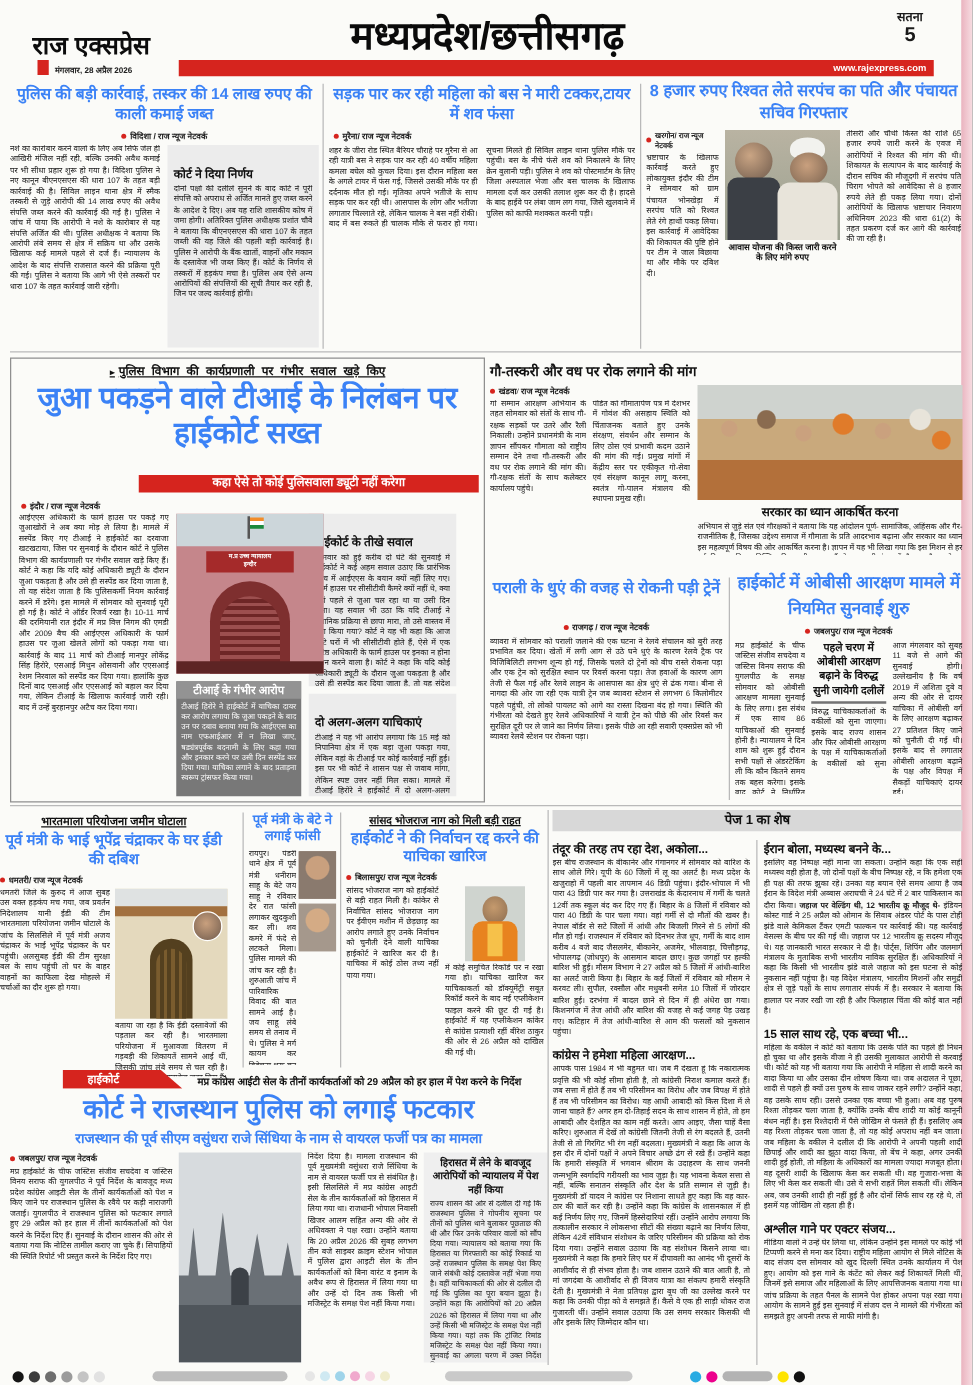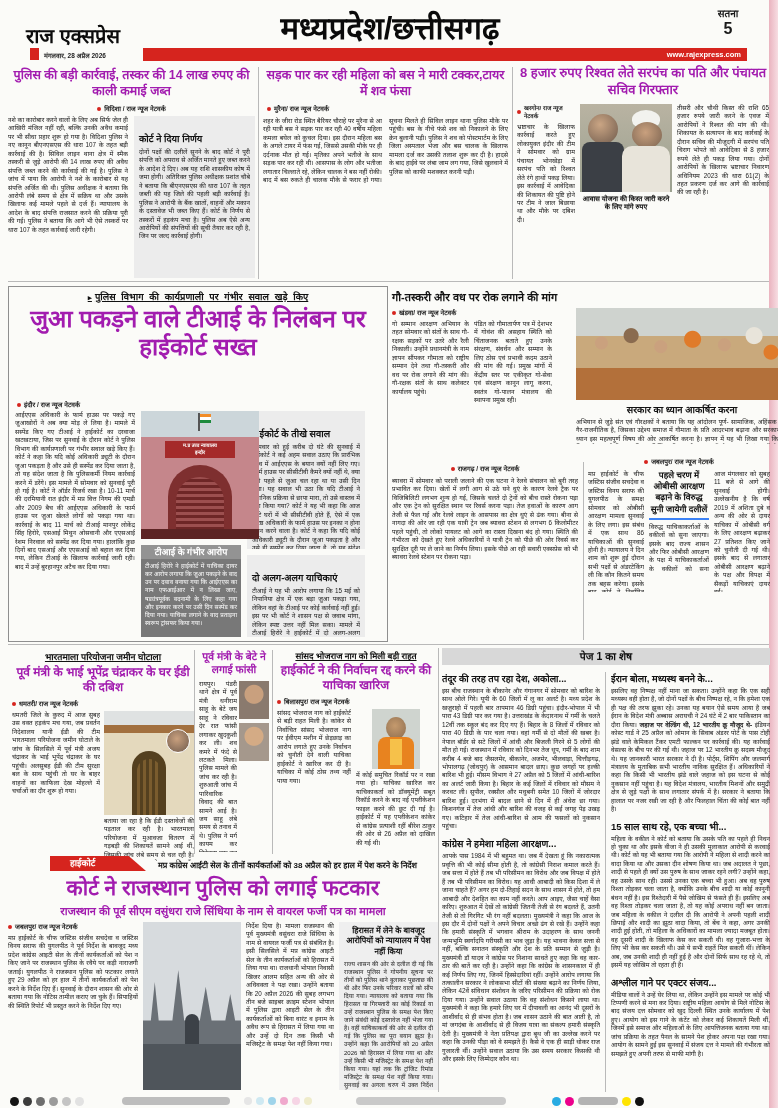--- a/index.html
+++ b/index.html
@@ -1,19 +1,19 @@
 <!DOCTYPE html>
 <html><head>
 <meta charset="utf-8">
 <style>
   html,body{margin:0;padding:0;background:#888;}
   .page{position:relative;width:778px;height:1108px;background:#fbfbf8;overflow:hidden;
         font-family:"Liberation Sans",sans-serif;color:#1a1a1a;margin:0 auto;}
   .abs{position:absolute;}
-  .hl{font-weight:bold;color:#a21caf;text-align:center;}
+  .hl{font-weight:bold;color:#3b82f6;text-align:center;}
   .b{font-size:6.3px;line-height:1.34;text-align:justify;color:#222;overflow:hidden;}
   .bl{font-size:6.6px;font-weight:bold;color:#222;display:flex;align-items:center;gap:3px;}
   .bl .dot{width:4px;height:4px;border-radius:50%;background:#d6241e;flex:none;}
   .dot{width:4px;height:4px;border-radius:50%;background:#d6241e;}
   .kk{font-weight:bold;text-decoration:underline;text-align:center;color:#111;}
   .gb{background:#ececec;padding:4px 5px;box-sizing:border-box;}
   .gb h4{margin:12px 0 3px 0;font-size:9.5px;color:#111;}
   .vr{width:1px;background:#b9b9b9;}
   .hr{height:1px;background:#b9b9b9;}
   .red{background:#d6241e;}
@@ -92,20 +92,21 @@
     </div>
   </div>
 
   <div class="abs hr" style="left:8px;top:281px;width:761px;"></div>
 
   <div class="abs" style="left:8px;top:286px;width:380px;height:356px;border:1px solid #8f8f8f;box-sizing:border-box;">
     <div class="kk" style="font-size:9.5px;margin-top:3px;font-family:Liberation Mono, monospace;">
       <span class="arrow-icon"></span><span>पुलिस विभाग की कार्यप्रणाली पर गंभीर सवाल खड़े किए</span>
     </div>
     <div class="hl" style="font-size:24px;line-height:28px;height:57px;overflow:hidden;margin-top:2px;">जुआ पकड़ने वाले टीआई के निलंबन पर हाईकोर्ट सख्त</div>
+    <div class="red" style="position:absolute;left:102px;top:93px;width:272px;height:14px;color:#fff;font-size:9.5px;font-weight:bold;text-align:center;line-height:14px;">कहा ऐसे तो कोई पुलिसवाला ड्यूटी नहीं करेगा</div>
     <div class="bl" style="position:absolute;left:8px;top:113px;">
       <span class="dot"></span>
       <span>इंदौर / राज न्यूज नेटवर्क</span>
     </div>
     <div style="position:absolute;left:6px;top:124px;width:368px;height:226px;display:flex;gap:6px;">
       <div class="b" style="width:120px;height:226px;">आईएएस अधिकारी के फार्म हाउस पर पकड़े गए जुआखोरों ने अब क्या मोड़ ले लिया है। मामले में सस्पेंड किए गए टीआई ने हाईकोर्ट का दरवाजा खटखटाया, जिस पर सुनवाई के दौरान कोर्ट ने पुलिस विभाग की कार्यप्रणाली पर गंभीर सवाल खड़े किए हैं। कोर्ट ने कहा कि यदि कोई अधिकारी ड्यूटी के दौरान जुआ पकड़ता है और उसे ही सस्पेंड कर दिया जाता है, तो यह संदेश जाता है कि पुलिसकर्मी नियम कार्रवाई करने में डरेंगे। इस मामले में सोमवार को सुनवाई पूरी हो गई है। कोर्ट ने ऑर्डर रिजर्व रखा है। 10-11 मार्च की दरमियानी रात इंदौर में मप्र वित्त निगम की एमडी और 2009 बैच की आईएएस अधिकारी के फार्म हाउस पर जुआ खेलते लोगों को पकड़ा गया था। कार्रवाई के बाद 11 मार्च को टीआई मानपुर लोकेंद्र सिंह हिरोरे, एसआई मिथुन ओसवानी और एएसआई रेशम निरवाल को सस्पेंड कर दिया गया। हालांकि कुछ दिनों बाद एसआई और एएसआई को बहाल कर दिया गया, लेकिन टीआई के खिलाफ कार्रवाई जारी रही। बाद में उन्हें बुरहानपुर अटैच कर दिया गया।</div>
       <div style="width:100px;">
         <div class="photo" style="width:118px;height:128px;background:#c5868b;">
           <div style="position:absolute;left:0;top:0;width:118px;height:26px;background:#ccd6da;"></div>
           <div style="position:absolute;left:57px;top:2px;width:1.5px;height:18px;background:#555;"></div>
@@ -131,21 +132,21 @@
         <div class="gb" style="height:82px;margin-top:6px;overflow:hidden;">
           <h4>दो अलग-अलग याचिकाएं</h4>
           <div class="b" style="height:60px;">टीआई ने यह भी आरोप लगाया कि 15 मई को निपानिया क्षेत्र में एक बड़ा जुआ पकड़ा गया, लेकिन वहां के टीआई पर कोई कार्रवाई नहीं हुई। इस पर भी कोर्ट ने शासन पक्ष से जवाब मांगा, लेकिन स्पष्ट उत्तर नहीं मिल सका। मामले में टीआई हिरोरे ने हाईकोर्ट में दो अलग-अलग याचिकाएं दायर की हैं। इनमें उन्होंने सस्पेंशन और विभागीय चार्जशीट को चुनौती दी है। चार्जशीट से जुड़ी याचिका पर सुनवाई बाकी है।</div>
         </div>
       </div>
     </div>
   </div>
 
   <div class="abs" style="left:392px;top:286px;width:378px;">
     <div style="font-size:11px;font-weight:bold;margin-top:3px;color:#111;">गौ-तस्करी और वध पर रोक लगाने की मांग</div>
-    <div style="display:flex;gap:24px;margin-top:4px;">
+    <div style="display:flex;gap:6px;margin-top:4px;font-family:Liberation Serif, serif;">
       <div style="width:160px;">
         <div class="bl" style="margin-bottom:3px;">
           <span class="dot"></span>
           <span>खंडवा/ राज न्यूज नेटवर्क</span>
         </div>
         <div style="display:flex;gap:5px;">
           <div class="b" style="width:77px;height:118px;">गो सम्मान आरक्षण अभियान के तहत सोमवार को संतों के साथ गौ-रक्षक सड़कों पर उतरे और रैली निकाली। उन्होंने प्रधानमंत्री के नाम ज्ञापन सौंपकर गौमाता को राष्ट्रीय सम्मान देने तथा गौ-तस्करी और वध पर रोक लगाने की मांग की। गौ-रक्षक संतों के साथ कलेक्टर कार्यालय पहुंचे।</div>
           <div class="b" style="width:78px;height:118px;">पंडित को गौमातार्पण पत्र में देशभर में गोवंश की असहाय स्थिति को चिंताजनक बताते हुए उनके संरक्षण, संवर्धन और सम्मान के लिए ठोस एवं प्रभावी कदम उठाने की मांग की गई। प्रमुख मांगों में केंद्रीय स्तर पर एकीकृत गो-सेवा एवं संरक्षण कानून लागू करना, स्वतंत्र गो-पालन मंत्रालय की स्थापना प्रमुख रही।</div>
         </div>
       </div>
@@ -159,45 +160,47 @@
                radial-gradient(circle at 84% 30%, #e8e4da 0 8px, transparent 9px),
                radial-gradient(circle at 92% 48%, #e07b2a 0 7px, transparent 8px),
                linear-gradient(180deg,#cfd3cf 0 30%, #c9a97c 30% 65%, #b3703a 65% 100%);"></div>
         <div class="cap" style="font-size:9.5px;margin-top:3px;">सरकार का ध्यान आकर्षित करना</div>
         <div class="b" style="height:26px;margin-top:2px;">अभियान से जुड़े संत एवं गौरक्षकों ने बताया कि यह आंदोलन पूर्ण- सामाजिक, अहिंसक और गैर-राजनीतिक है, जिसका उद्देश्य समाज में गौमाता के प्रति आदरभाव बढ़ाना और सरकार का ध्यान इस महत्वपूर्ण विषय की ओर आकर्षित करना है। ज्ञापन में यह भी लिखा गया कि इस मिशन से हर वर्ग की सहभागिता सुनिश्चित की जाएगी। ज्ञापन सौंपते समय बड़ी संख्या में गौभक्त मौजूद रहे।</div>
       </div>
     </div>
   </div>
 
   <div class="abs" style="left:392px;top:462px;width:186px;">
+    <div class="hl" style="font-size:12.5px;line-height:16px;height:33px;overflow:hidden;">पराली के धुएं की वजह से रोकनी पड़ी ट्रेनें</div>
     <div class="bl" style="justify-content:center;margin:2px 0 4px;">
       <span class="dot"></span>
       <span>राजगढ़ / राज न्यूज नेटवर्क</span>
     </div>
     <div class="b" style="height:134px;">ब्यावरा में सोमवार को पराली जलाने की एक घटना ने रेलवे संचालन को बुरी तरह प्रभावित कर दिया। खेतों में लगी आग से उठे घने धुएं के कारण रेलवे ट्रैक पर विजिबिलिटी लगभग शून्य हो गई, जिसके चलते दो ट्रेनों को बीच रास्ते रोकना पड़ा और एक ट्रेन को सुरक्षित स्थान पर रिवर्स करना पड़ा। तेज हवाओं के कारण आग तेजी से फैल गई और रेलवे लाइन के आसपास का क्षेत्र धुएं से ढंक गया। बीना से नागदा की ओर जा रही एक यात्री ट्रेन जब ब्यावरा स्टेशन से लगभग 6 किलोमीटर पहले पहुंची, तो लोको पायलट को आगे का रास्ता दिखना बंद हो गया। स्थिति की गंभीरता को देखते हुए रेलवे अधिकारियों ने यात्री ट्रेन को पीछे की ओर रिवर्स कर सुरक्षित दूरी पर ले जाने का निर्णय लिया। इसके पीछे आ रही सवारी एक्सप्रेस को भी ब्यावरा रेलवे स्टेशन पर रोकना पड़ा।</div>
   </div>
   <div class="abs vr" style="left:583px;top:462px;height:178px;"></div>
   <div class="abs" style="left:588px;top:455px;width:182px;">
+    <div class="hl" style="font-size:13.5px;line-height:21px;height:43px;overflow:hidden;">हाईकोर्ट में ओबीसी आरक्षण मामले में नियमित सुनवाई शुरु</div>
     <div class="bl" style="justify-content:center;margin:2px 0 4px;">
       <span class="dot"></span>
       <span>जबलपुर/ राज न्यूज नेटवर्क</span>
     </div>
     <div style="display:flex;gap:5px;">
       <div class="b" style="width:57px;height:122px;">मप्र हाईकोर्ट के चीफ जस्टिस संजीव सचदेवा व जस्टिस विनय सराफ की युगलपीठ के समक्ष सोमवार को ओबीसी आरक्षण मामला सुनवाई के लिए लगा। इस संबंध में एक साथ 86 याचिकाओं की सुनवाई होनी है। न्यायालय ने दिन शाम को शुरू हुई दौरान सभी पक्षों से अंडरटेकिंग ली कि कौन कितने समय तक बहस करेगा। इसके बाद कोर्ट ने निर्धारित किया कि सर्वप्रथम ओबीसी आरक्षण के</div>
       <div style="width:61px;">
-        <div style="font-size:8.6px;font-weight:bold;text-align:center;line-height:1.3;border-bottom:2px solid #3b82f6;padding-bottom:3px;color:#111;">पहले चरण में ओबीसी आरक्षण बढ़ाने के विरुद्ध सुनी जायेगी दलीलें</div>
+        <div style="font-size:8.6px;font-weight:bold;text-align:center;line-height:1.3;border-bottom:2px solid #737373;padding-bottom:3px;color:#111;">पहले चरण में ओबीसी आरक्षण बढ़ाने के विरुद्ध सुनी जायेगी दलीलें</div>
         <div class="b" style="height:48px;margin-top:3px;">विरुद्ध याचिकाकर्ताओं के वकीलों को सुना जाएगा। इसके बाद राज्य शासन और फिर ओबीसी आरक्षण के पक्ष में याचिकाकर्ताओं के वकीलों को सुना जाएगा।</div>
       </div>
       <div class="b" style="width:57px;height:122px;">आज मंगलवार को सुबह 11 बजे से आगे की सुनवाई होगी। उल्लेखनीय है कि वर्ष 2019 में अशिता दुबे व अन्य की ओर से दायर याचिका में ओबीसी वर्ग के लिए आरक्षण बढ़ाकर 27 प्रतिशत किए जाने को चुनौती दी गई थी। इसके बाद से लगातार ओबीसी आरक्षण बढ़ाने के पक्ष और विपक्ष में सैकड़ों याचिकाएं दायर हुईं।</div>
     </div>
   </div>
 
   <div class="abs hr" style="left:8px;top:644px;width:761px;"></div>
 
-  <div class="abs" style="left:12px;top:650px;width:182px;">
+  <div class="abs" style="left:0;top:650px;width:182px;">
     <div class="kk" style="font-size:9px;">भारतमाला परियोजना जमीन घोटाला</div>
     <div class="hl" style="font-size:12px;line-height:15px;height:31px;overflow:hidden;margin-top:2px;">पूर्व मंत्री के भाई भूपेंद्र चंद्राकर के घर ईडी की दबिश</div>
     <div class="bl" style="margin:3px 0;">
       <span class="dot"></span>
       <span>धमतरी/ राज न्यूज नेटवर्क</span>
     </div>
     <div style="display:flex;gap:4px;">
       <div class="b" style="width:88px;height:150px;">धमतरी जिले के कुरुद में आज सुबह उस वक्त हड़कंप मच गया, जब प्रवर्तन निदेशालय यानी ईडी की टीम भारतमाला परियोजना जमीन घोटाले के जांच के सिलसिले में पूर्व मंत्री अजय चंद्राकर के भाई भूपेंद्र चंद्राकर के घर पहुंची। अलसुबह ईडी की टीम सुरक्षा बल के साथ पहुंची तो घर के बाहर वाहनों का काफिला देख मोहल्ले में चर्चाओं का दौर शुरू हो गया।</div>
       <div style="width:90px;">
         <div class="photo" style="width:90px;height:104px;background:#e4d9bd;">
@@ -239,21 +242,21 @@
           <div style="position:absolute;left:18px;top:30px;width:12px;height:26px;background:#f6c14a;"></div>
         </div>
         <div class="b" style="height:86px;margin-top:2px;">में कोई समुचित रिकॉर्ड पर न रखा गया हो। याचिका खारिज कर याचिकाकर्ता को डॉक्यूमेंट्री सबूत रिकॉर्ड करने के बाद नई एप्लीकेशन फाइल करने की छूट दी गई है। हाईकोर्ट में यह एप्लीकेशन कांकेर से कांग्रेस प्रत्याशी रहीं बीरेश ठाकुर की ओर से 26 अप्रैल को दाखिल की गई थी।</div>
       </div>
     </div>
   </div>
 
   <div class="abs" style="left:8px;top:856px;width:430px;">
     <div class="red" style="position:absolute;left:42px;top:0;width:96px;height:15px;color:#fff;font-size:9px;font-weight:bold;
                 line-height:15px;padding-left:20px;box-sizing:border-box;clip-path:polygon(0 0,82% 0,100% 100%,0 100%);">हाईकोर्ट</div>
-    <div style="position:absolute;left:150px;top:3px;width:280px;font-size:8px;font-weight:bold;color:#111;">मप्र कांग्रेस आईटी सेल के तीनों कार्यकर्ताओं को 38 अप्रैल को हर हाल में पेश करने के निर्देश</div>
+    <div style="position:absolute;left:150px;top:3px;width:280px;font-size:8px;font-weight:bold;color:#111;">मप्र कांग्रेस आईटी सेल के तीनों कार्यकर्ताओं को 29 अप्रैल को हर हाल में पेश करने के निर्देश</div>
     <div class="hl" style="position:absolute;left:0;top:19px;width:430px;font-size:21px;line-height:25px;height:26px;overflow:hidden;">कोर्ट ने राजस्थान पुलिस को लगाई फटकार</div>
     <div class="hl" style="position:absolute;left:0;top:48px;width:430px;font-size:11px;line-height:14px;">राजस्थान की पूर्व सीएम वसुंधरा राजे सिंधिया के नाम से वायरल फर्जी पत्र का मामला</div>
     <div style="position:absolute;left:0;top:66px;width:430px;display:flex;gap:5px;">
       <div style="width:130px;">
         <div class="bl" style="margin-bottom:3px;">
           <span class="dot"></span>
           <span>जबलपुर/ राज न्यूज नेटवर्क</span>
         </div>
         <div class="b" style="height:158px;">मप्र हाईकोर्ट के चीफ जस्टिस संजीव सचदेवा व जस्टिस विनय सराफ की युगलपीठ ने पूर्व निर्देश के बावजूद मध्य प्रदेश कांग्रेस आइटी सेल के तीनों कार्यकर्ताओं को पेश न किए जाने पर राजस्थान पुलिस के रवैये पर कड़ी नाराजगी जताई। युगलपीठ ने राजस्थान पुलिस को फटकार लगाते हुए 29 अप्रैल को हर हाल में तीनों कार्यकर्ताओं को पेश करने के निर्देश दिए हैं। सुनवाई के दौरान शासन की ओर से बताया गया कि नोटिस तामील कराए जा चुके हैं। सिपाहियों की स्थिति रिपोर्ट भी प्रस्तुत करने के निर्देश दिए गए।</div>
       </div>

